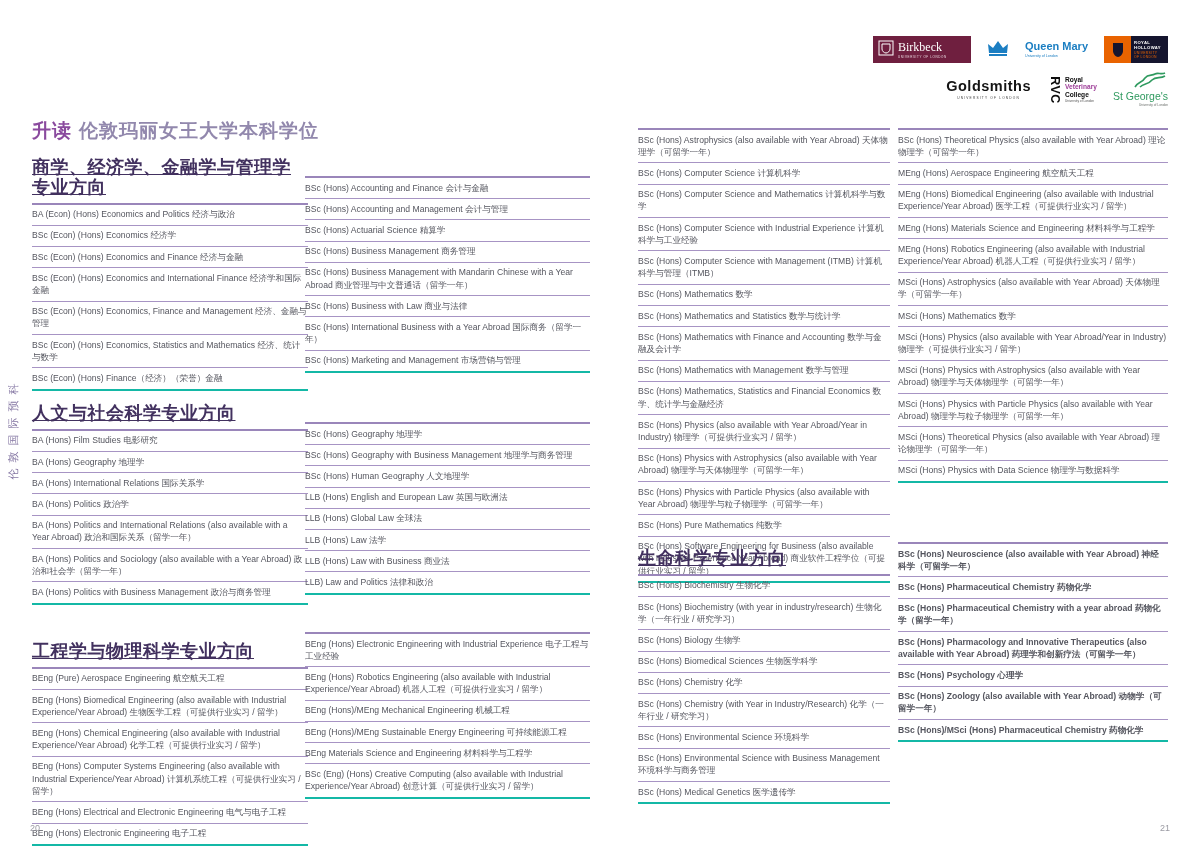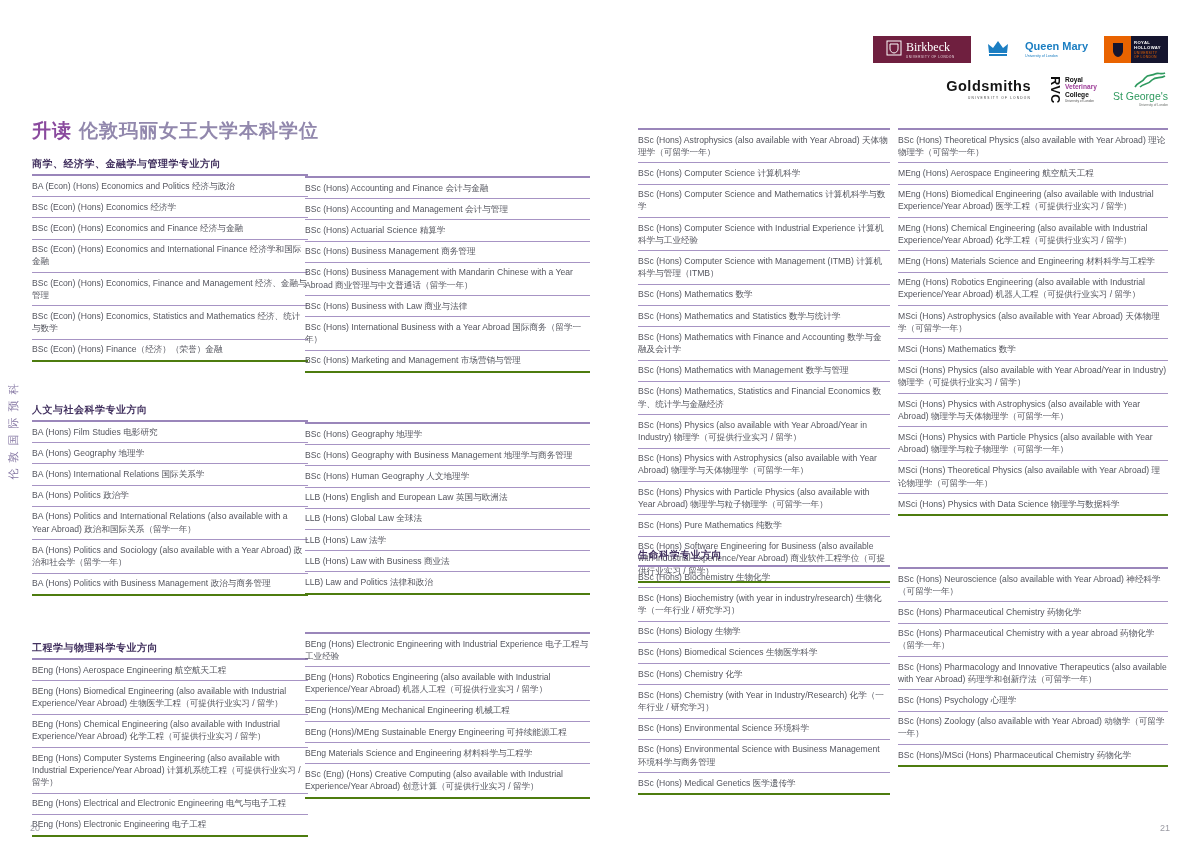--- a/index.html
+++ b/index.html
@@ -10,60 +10,60 @@
   .spread { position:absolute; inset:0; }
 
   
   .title { position:absolute; left:32px; top:118px; margin:0; font-size:19px; font-weight:bold; letter-spacing:1px; }
   .t-accent { color:#8a4a9e; }
   .t-rest   { color:#9288ad;margin-left:7px; }
 
   
   .block { position:absolute; }
   .sec-h {
-    font-size:10px; font-weight:bold; color:#42315f; letter-spacing:0.5px;
-    padding-bottom:5px; line-height:1.1;
-  }
-  .plist { border-top:2px solid #9a86ba; border-bottom:2px solid #4d7c0f; }
+    font-size:18px; font-weight:bold; color:#42315f; letter-spacing:0.5px;
+    padding-bottom:5px; line-height:1.1;text-decoration:underline;
+  }
+  .plist { border-top:2px solid #9a86ba; border-bottom:2px solid #14b8a6; }
   .row {
     font-size:8.6px; line-height:1.42; color:#54555e; padding:3.5px 1px 4.5px 0;
   }
   .row + .row { border-top:1px solid #a794c4; }
 
   
   .side-text {
     position:absolute; left:-42px; top:421px; width:110px; text-align:center;
     transform:rotate(-90deg); font-size:11px; letter-spacing:6px; color:#8577a3;
   }
 
   
   .pageno { position:absolute; bottom:18px; font-size:9px; color:#9b9ba3; }
   .pageno.left { left:30px; } .pageno.right { right:30px; }
 
   
   .logos { position:absolute; top:36px; right:32px; }
   .logo-row { display:flex; justify-content:flex-end; align-items:center; gap:16px; }
   .logo-row + .logo-row { margin-top:9px; }
 
-  .lg-birkbeck { width:98px; height:27px; background:#6f1f3f; display:flex; align-items:center; padding:0 13px; box-sizing:border-box; gap:4px; }
+  .lg-birkbeck { width:98px; height:27px; background:#6f1f3f; display:flex; align-items:center; padding:0 5px; box-sizing:border-box; gap:4px; }
   .bb-crest { flex:0 0 auto; }
   .bb-name { font-family:"Liberation Serif", serif; color:#fff; font-size:12px; line-height:1; }
   .bb-sub  { color:#e8d7de; font-size:3px; letter-spacing:0.6px; margin-top:2px; }
 
   .lg-qm { display:flex; align-items:center; gap:16px; height:27px; }
   .qm-name { color:#1b7ec2; font-size:11px; line-height:1; font-weight:bold; }
   .qm-sub  { color:#1b7ec2; font-size:3.6px; margin-top:2px; }
 
   .lg-rh { display:flex; height:27px; }
   .rh-crestbox { width:27px; height:27px; background:#e96300; display:flex; align-items:center; justify-content:center; }
   .rh-textbox { width:37px; height:27px; background:#15152e; display:flex; flex-direction:column; justify-content:center; padding-left:3px; box-sizing:border-box; }
   .rh-l1 { color:#fff; font-size:4.2px; font-weight:bold; letter-spacing:0.4px; line-height:1.3; }
   .rh-l2 { color:#e96300; font-size:3.4px; letter-spacing:0.3px; line-height:1.3; }
 
-  .lg-gold { display:flex; flex-direction:column; align-items:flex-end; }
+  .lg-gold { display:flex; flex-direction:column; align-items:center; }
   .gs-name { color:#141414; font-size:14.5px; font-weight:bold; letter-spacing:0.5px; line-height:1; }
   .gs-sub  { color:#3a3a3a; font-size:3.2px; letter-spacing:1.2px; margin-top:2px; }
 
   .lg-rvc { display:flex; align-items:center; gap:3px; }
   .rvc-abbr { width:15px; height:30px; display:flex; align-items:center; justify-content:center; }
   .rvc-abbr span { transform:rotate(90deg); font-weight:bold; font-size:12.5px; color:#0d0d0d; letter-spacing:0.5px; }
   .rvc-line { font-size:6.6px; font-weight:bold; color:#0d0d0d; line-height:1.15; }
   .rvc-line.vet { color:#9e3d98; }
   .rvc-sub { font-size:3.2px; color:#555; margin-top:1px; }
 
@@ -197,21 +197,21 @@
         <div class="row">LLB (Hons) Global Law 全球法</div>
         <div class="row">LLB (Hons) Law 法学</div>
         <div class="row">LLB (Hons) Law with Business 商业法</div>
         <div class="row">LLB) Law and Politics 法律和政治</div>
       </div>
   </div>
 
   <div class="block" style="left:32px; top:614px; width:276px;margin-top:28px;">
     <div class="sec-h">工程学与物理科学专业方向</div>
     <div class="plist">
-        <div class="row">BEng (Hons) Aerospace Engineering 航空航天工程</div>
+        <div class="row">BEng (Pure) Aerospace Engineering 航空航天工程</div>
         <div class="row">BEng (Hons) Biomedical Engineering (also available with Industrial Experience/Year Abroad) 生物医学工程（可提供行业实习 / 留学）</div>
         <div class="row">BEng (Hons) Chemical Engineering (also available with Industrial Experience/Year Abroad) 化学工程（可提供行业实习 / 留学）</div>
         <div class="row">BEng (Hons) Computer Systems Engineering (also available with Industrial Experience/Year Abroad) 计算机系统工程（可提供行业实习 / 留学）</div>
         <div class="row">BEng (Hons) Electrical and Electronic Engineering 电气与电子工程</div>
         <div class="row">BEng (Hons) Electronic Engineering 电子工程</div>
       </div>
   </div>
   <div class="block" style="left:305px; top:632px; width:285px;">
     <div class="plist">
         <div class="row">BEng (Hons) Electronic Engineering with Industrial Experience 电子工程与工业经验</div>
@@ -240,21 +240,20 @@
         <div class="row">BSc (Hons) Physics with Particle Physics (also available with Year Abroad) 物理学与粒子物理学（可留学一年）</div>
         <div class="row">BSc (Hons) Pure Mathematics 纯数学</div>
         <div class="row">BSc (Hons) Software Engineering for Business (also available with Industrial Experience/Year Abroad) 商业软件工程学位（可提供行业实习 / 留学）</div>
       </div>
   </div>
   <div class="block" style="left:898px; top:128px; width:270px;">
     <div class="plist">
         <div class="row">BSc (Hons) Theoretical Physics (also available with Year Abroad) 理论物理学（可留学一年）</div>
         <div class="row">MEng (Hons) Aerospace Engineering 航空航天工程</div>
         <div class="row">MEng (Hons) Biomedical Engineering (also available with Industrial Experience/Year Abroad) 医学工程（可提供行业实习 / 留学）</div>
-        <div class="row">MEng (Hons) Chemical Engineering (also available with Industrial Experience/Year Abroad) 化学工程（可提供行业实习 / 留学）</div>
         <div class="row">MEng (Hons) Materials Science and Engineering 材料科学与工程学</div>
         <div class="row">MEng (Hons) Robotics Engineering (also available with Industrial Experience/Year Abroad) 机器人工程（可提供行业实习 / 留学）</div>
         <div class="row">MSci (Hons) Astrophysics (also available with Year Abroad) 天体物理学（可留学一年）</div>
         <div class="row">MSci (Hons) Mathematics 数学</div>
         <div class="row">MSci (Hons) Physics (also available with Year Abroad/Year in Industry) 物理学（可提供行业实习 / 留学）</div>
         <div class="row">MSci (Hons) Physics with Astrophysics (also available with Year Abroad) 物理学与天体物理学（可留学一年）</div>
         <div class="row">MSci (Hons) Physics with Particle Physics (also available with Year Abroad) 物理学与粒子物理学（可留学一年）</div>
         <div class="row">MSci (Hons) Theoretical Physics (also available with Year Abroad) 理论物理学（可留学一年）</div>
         <div class="row">MSci (Hons) Physics with Data Science 物理学与数据科学</div>
       </div>
@@ -267,21 +266,21 @@
         <div class="row">BSc (Hons) Biochemistry (with year in industry/research) 生物化学（一年行业 / 研究学习）</div>
         <div class="row">BSc (Hons) Biology 生物学</div>
         <div class="row">BSc (Hons) Biomedical Sciences 生物医学科学</div>
         <div class="row">BSc (Hons) Chemistry 化学</div>
         <div class="row">BSc (Hons) Chemistry (with Year in Industry/Research) 化学（一年行业 / 研究学习）</div>
         <div class="row">BSc (Hons) Environmental Science 环境科学</div>
         <div class="row">BSc (Hons) Environmental Science with Business Management 环境科学与商务管理</div>
         <div class="row">BSc (Hons) Medical Genetics 医学遗传学</div>
       </div>
   </div>
-  <div class="block" style="left:898px; top:567px; width:270px;">
+  <div class="block" style="left:898px; top:542px; width:270px;font-weight:bold;">
     <div class="plist">
         <div class="row">BSc (Hons) Neuroscience (also available with Year Abroad) 神经科学（可留学一年）</div>
         <div class="row">BSc (Hons) Pharmaceutical Chemistry 药物化学</div>
         <div class="row">BSc (Hons) Pharmaceutical Chemistry with a year abroad 药物化学（留学一年）</div>
         <div class="row">BSc (Hons) Pharmacology and Innovative Therapeutics (also available with Year Abroad) 药理学和创新疗法（可留学一年）</div>
         <div class="row">BSc (Hons) Psychology 心理学</div>
         <div class="row">BSc (Hons) Zoology (also available with Year Abroad) 动物学（可留学一年）</div>
         <div class="row">BSc (Hons)/MSci (Hons) Pharmaceutical Chemistry 药物化学</div>
       </div>
   </div>

